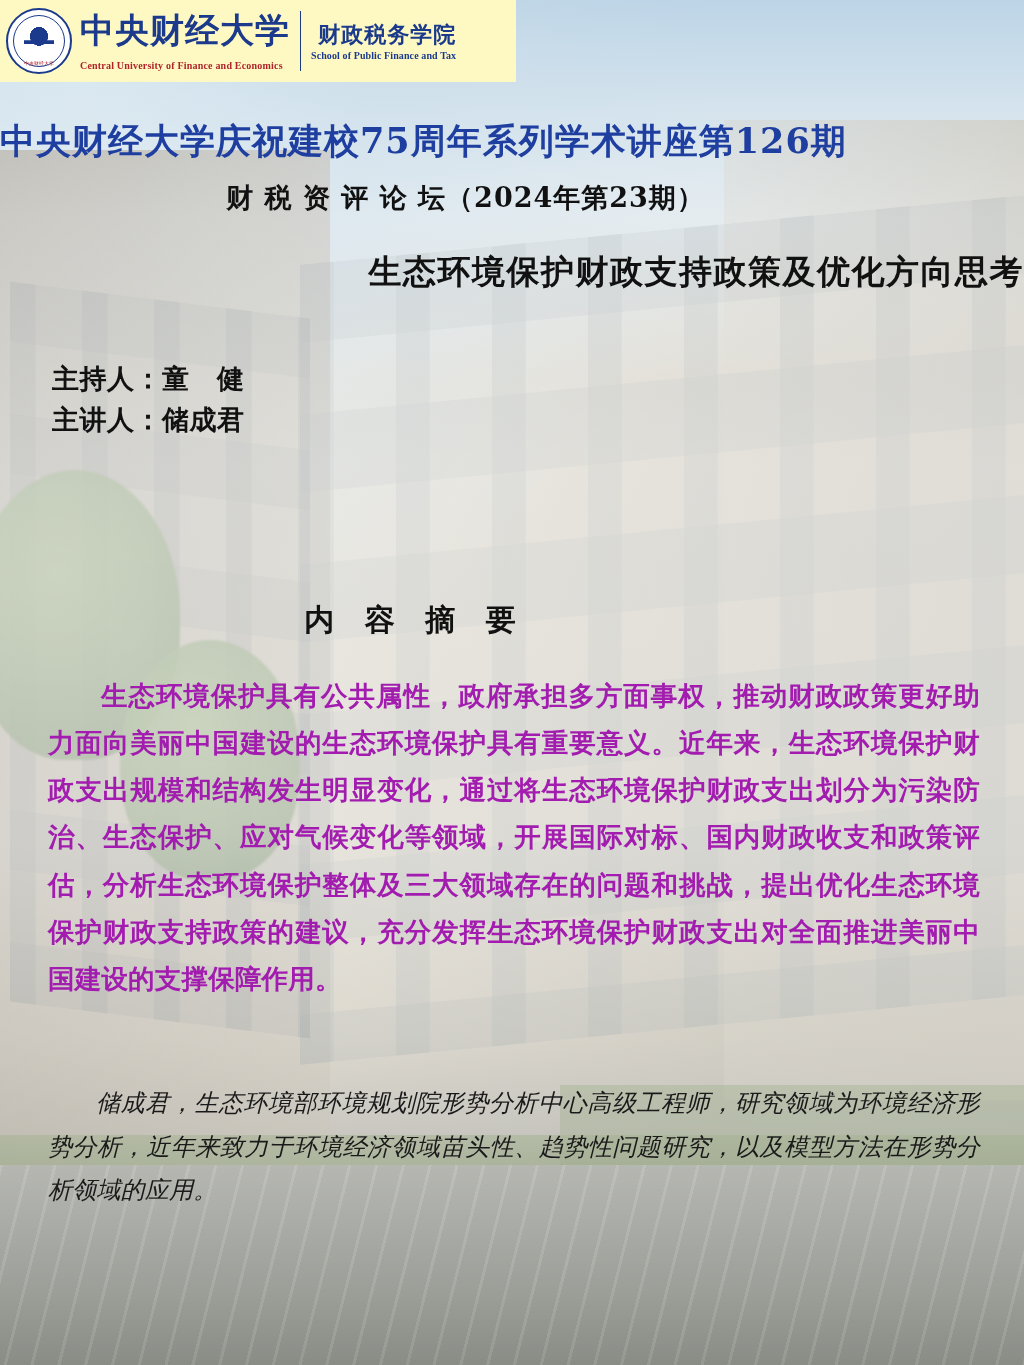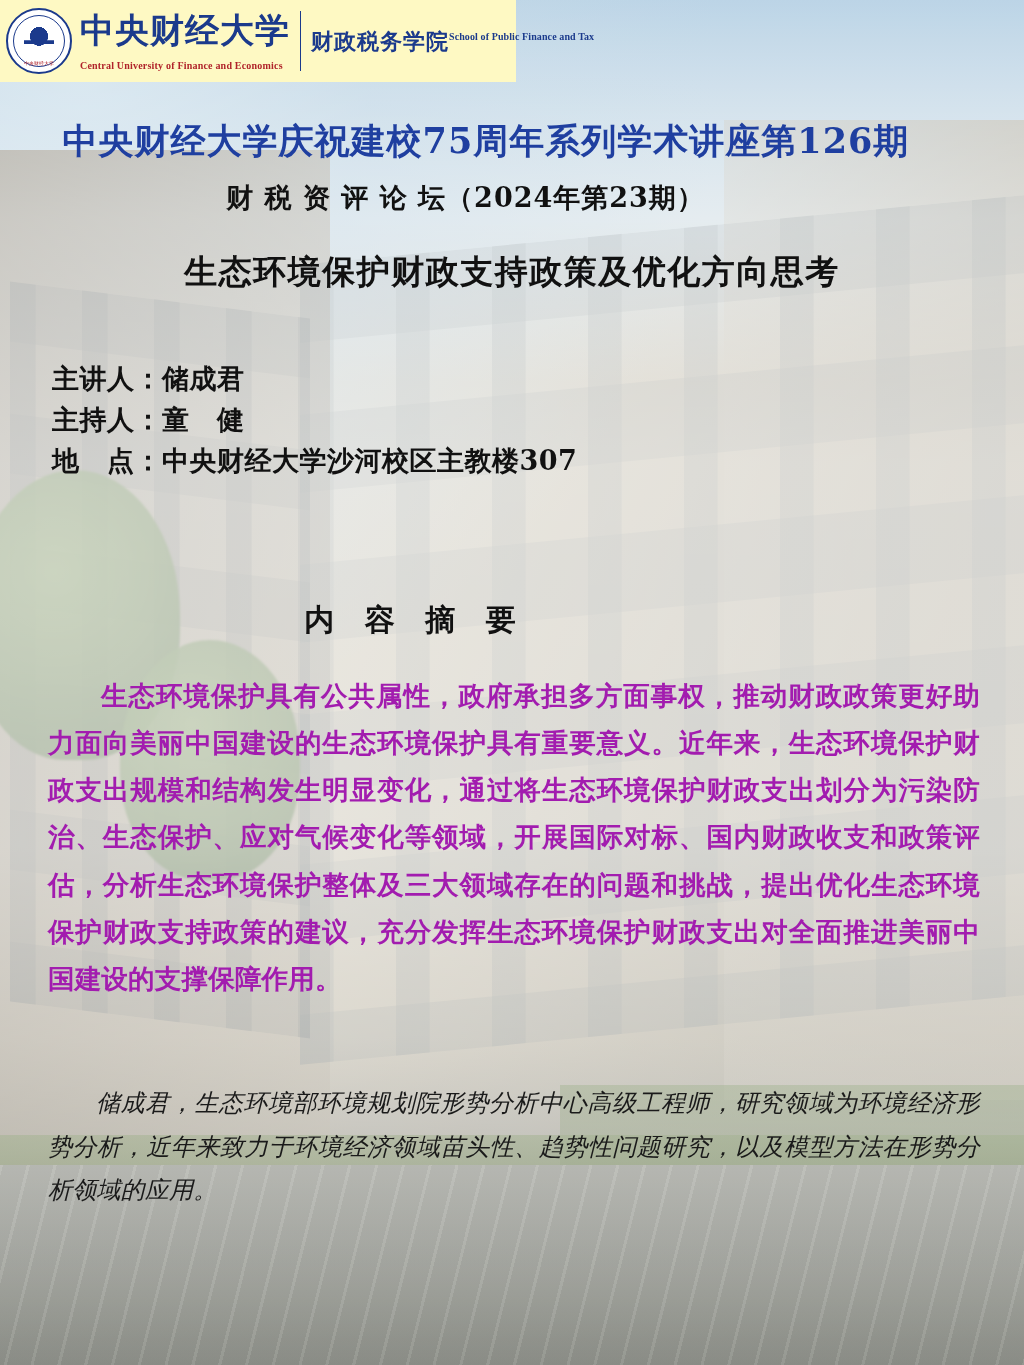--- a/index.html
+++ b/index.html
@@ -183,21 +183,21 @@
     font-family: "Liberation Serif", serif;
     font-size: 10px;
     font-weight: bold;
     color: #b0232a;
     letter-spacing: 0.2px;
     white-space: nowrap;
     margin-top: 10px;
   }
   .logo-sub {
     display: flex;
-    flex-direction: row;
+    flex-direction: column;
     justify-content: center;
     margin-left: 10px;
     text-align: right;
   }
   .logo-sub .cn {
     font-family: "DejaVu Serif", serif;
     font-size: 22px;
     font-weight: bold;
     color: #1b3a8c;
     letter-spacing: 1px;
@@ -218,21 +218,21 @@
   .content {
     position: absolute;
     left: 0; top: 0;
     width: 1024px; height: 1365px;
   }
 
   .title-1 {
     position: absolute;
     left: 0; top: 118px;
     width: 972px;
-    text-align: center;
+    text-align: left;
     font-size: 35px;
     font-weight: bold;
     color: #1f3fa0;
     letter-spacing: 1px;
     font-family: "DejaVu Serif", serif;
   }
   .title-2 {
     position: absolute;
     left: 0; top: 180px;
     width: 931px;
@@ -240,21 +240,21 @@
     font-size: 27px;
     font-weight: bold;
     color: #111;
     letter-spacing: 1px;
     font-family: "DejaVu Serif", serif;
   }
   .title-3 {
     position: absolute;
     left: 0; top: 250px;
     width: 1024px;
-    text-align: center;
+    text-align: right;
     font-size: 33px;
     font-weight: bold;
     color: #111;
     letter-spacing: 1.5px;
     font-family: "DejaVu Serif", serif;
   }
 
   .meta {
     position: absolute;
     left: 52px; top: 358px;
@@ -343,23 +343,22 @@
     </div>
   </div>
 
   <div class="content">
 
     <div class="title-1">中央财经大学庆祝建校75周年系列学术讲座第126期</div>
     <div class="title-2">财 税 资 评 论 坛（2024年第23期）</div>
     <div class="title-3">生态环境保护财政支持政策及优化方向思考</div>
 
     <div class="meta">
+      <div class="meta-row">主持人：童　健</div>
       <div class="meta-row">主讲人：储成君</div>
-      <div class="meta-row">主持人：童　健</div>
-      <div class="meta-row">地　点：中央财经大学沙河校区主教楼307</div>
     </div>
 
     <div class="abstract-heading">内 容 摘 要</div>
     <div class="abstract-body">生态环境保护具有公共属性，政府承担多方面事权，推动财政政策更好助力面向美丽中国建设的生态环境保护具有重要意义。近年来，生态环境保护财政支出规模和结构发生明显变化，通过将生态环境保护财政支出划分为污染防治、生态保护、应对气候变化等领域，开展国际对标、国内财政收支和政策评估，分析生态环境保护整体及三大领域存在的问题和挑战，提出优化生态环境保护财政支持政策的建议，充分发挥生态环境保护财政支出对全面推进美丽中国建设的支撑保障作用。</div>
 
     <div class="bio-body">储成君，生态环境部环境规划院形势分析中心高级工程师，研究领域为环境经济形势分析，近年来致力于环境经济领域苗头性、趋势性问题研究，以及模型方法在形势分析领域的应用。</div>
 
   </div>
 </div>
 

